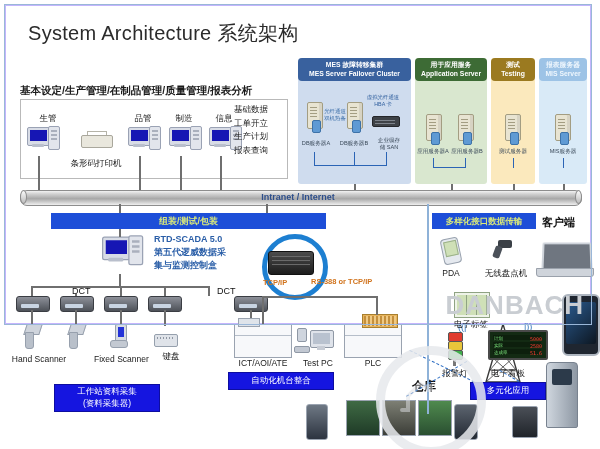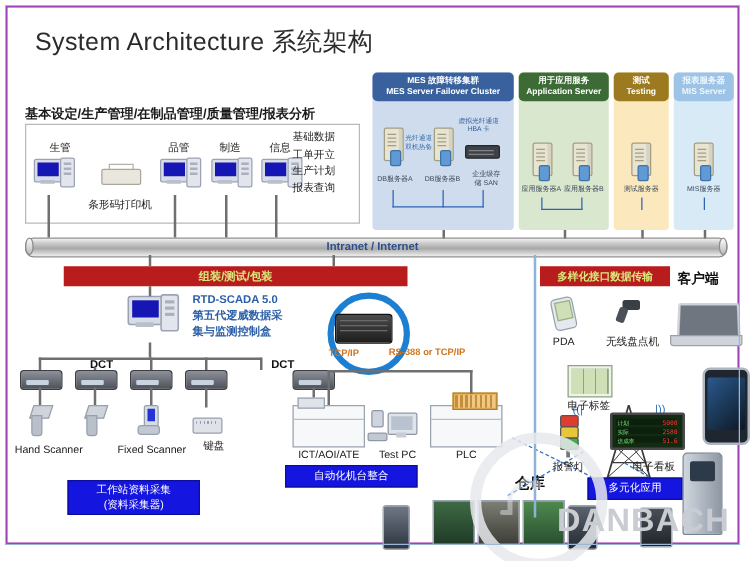--- a/index.html
+++ b/index.html
@@ -1,21 +1,21 @@
 <!DOCTYPE html>
 <html><head>
 <meta charset="utf-8">
 <style>
   html,body{margin:0;padding:0;background:#fff;}
   body{font-family:"Liberation Sans","DejaVu Sans",sans-serif;}
   #page{position:relative;width:600px;height:449px;overflow:hidden;background:#fff;}
 
   
-  #frame{position:absolute;left:4px;top:4px;width:588px;height:432px;
-         border:2px solid #a21caf;background:#ffffff;box-sizing:border-box;}
+  #frame{position:absolute;left:4px;top:4px;width:588px;height:321px;
+         border:2px solid #c4b5fd;background:#ffffff;box-sizing:border-box;}
   #frame:after{content:"";position:absolute;left:-2px;top:-2px;right:-2px;bottom:-2px;
                border:1px solid #9ab7d8;pointer-events:none;}
 
   .ttl{position:absolute;left:22px;top:14px;font-size:20px;color:#2b2b2b;letter-spacing:.3px;white-space:nowrap;}
 
   
   .sec-head{position:absolute;font-weight:bold;color:#1a1a1a;white-space:nowrap;}
   #leftHead{left:14px;top:78px;font-size:10.5px;}
   #leftBox{position:absolute;left:14px;top:93px;width:266px;height:78px;
            border:1px solid #b9b9b9;background:#fff;}
@@ -56,40 +56,40 @@
   
   #pipe{position:absolute;left:14px;top:184px;width:560px;height:14px;border-radius:7px;
         background:linear-gradient(180deg,#f2f2f2 0%,#d0d0d0 22%,#a8a8a8 55%,#cfcfcf 80%,#efefef 100%);
         border:1px solid #8d8d8d;}
   #pipe .cap{position:absolute;top:-1px;width:7px;height:14px;border-radius:50%;
         background:linear-gradient(180deg,#fafafa,#bdbdbd);border:1px solid #8d8d8d;box-sizing:border-box;}
   #pipeTxt{position:absolute;left:0;right:0;top:186px;text-align:center;font-size:9px;
         font-weight:bold;color:#2d4e8a;}
 
   
-  .gbar{position:absolute;background:#b91c1c;color:#d9e87a;font-size:9px;font-weight:bold;
+  .gbar{position:absolute;background:#1d4ed8;color:#d9e87a;font-size:9px;font-weight:bold;
         text-align:center;line-height:16px;height:16px;white-space:nowrap;}
   #client{position:absolute;left:536px;top:209px;font-size:11px;font-weight:bold;color:#111;}
 
   
   .bluebox{position:absolute;background:#1515e0;color:#fff;font-size:8.5px;text-align:center;
            line-height:12px;border:1px solid #0d0da0;}
   .scadaTxt{position:absolute;left:148px;top:227px;font-size:9px;color:#2b5fa8;line-height:13px;
             font-weight:bold;width:110px;}
   .ring{position:absolute;left:256px;top:228px;width:56px;height:56px;border-radius:50%;
         border:5px solid #1d7fd1;}
   .ctrlbox{position:absolute;width:44px;height:22px;border-radius:3px;
         background:linear-gradient(180deg,#4c4c4c,#1d1d1d);border:1px solid #111;}
   .ctrlbox:after{content:"";position:absolute;left:3px;top:4px;width:38px;height:1px;background:#6a6a6a;
         box-shadow:0 4px 0 #6a6a6a,0 8px 0 #6a6a6a;}
 
   .dct{position:absolute;width:32px;height:14px;border-radius:3px;
        background:linear-gradient(180deg,#8d9099,#4d5158);border:1px solid #3a3d43;}
   .dct:after{content:"";position:absolute;left:4px;top:7px;width:18px;height:4px;background:#c8d4e2;border-radius:1px;}
-  .dctlab{position:absolute;font-size:9px;font-weight:bold;color:#111;}
+  .dctlab{position:absolute;font-size:9px;font-weight:normal;color:#111;}
 
   .hscan{position:absolute;width:22px;height:26px;}
   .hscan .g{position:absolute;left:5px;top:0;width:14px;height:9px;background:#cfd4dc;
             border:1px solid #97a0ad;transform:skewX(-18deg);}
   .hscan .h{position:absolute;left:5px;top:8px;width:7px;height:15px;background:#b9c0ca;
             border:1px solid #97a0ad;border-radius:0 0 3px 3px;}
   .fscan{position:absolute;width:22px;height:26px;}
   .fscan .b{position:absolute;left:6px;top:0;width:10px;height:16px;background:#d7dce3;
             border:1px solid #97a0ad;border-radius:2px;}
   .fscan .b:after{content:"";position:absolute;left:2px;top:2px;width:6px;height:10px;background:#2433d8;}
@@ -454,21 +454,21 @@
     <div class="row" style="top:3px;width:48px;"></div>
     <div class="lb" style="top:3.5px;">计划</div>
     <div class="num" style="top:3.5px;">5000</div>
     <div class="row" style="top:10px;width:48px;"></div>
     <div class="lb" style="top:10.5px;">实际</div>
     <div class="num" style="top:10.5px;">2580</div>
     <div class="row" style="top:17px;width:48px;"></div>
     <div class="lb" style="top:17.5px;">达成率</div>
     <div class="num" style="top:17.5px;">51.6</div>
   </div>
-  <div class="lbl" style="left:493px;top:362px;width:48px;">电子看板</div>
+  <div class="lbl" style="left:478px;top:362px;width:48px;">电子看板</div>
 
   <div class="bluebox" style="left:464px;top:376px;width:74px;height:16px;line-height:15px;">多元化应用</div>
 
   <div class="kiosk" style="left:540px;top:356px;"></div>
   <div class="photo" style="left:448px;top:398px;width:22px;height:34px;background:linear-gradient(180deg,#5c646f,#232a33);border-radius:3px;"></div>
   <div class="photo" style="left:506px;top:400px;width:24px;height:30px;background:linear-gradient(180deg,#4a4f57,#20242a);border-radius:2px;"></div>
 
   <div id="wmc"></div>
   <div class="robot">
     <svg width="40" height="34" viewBox="0 0 40 34">

